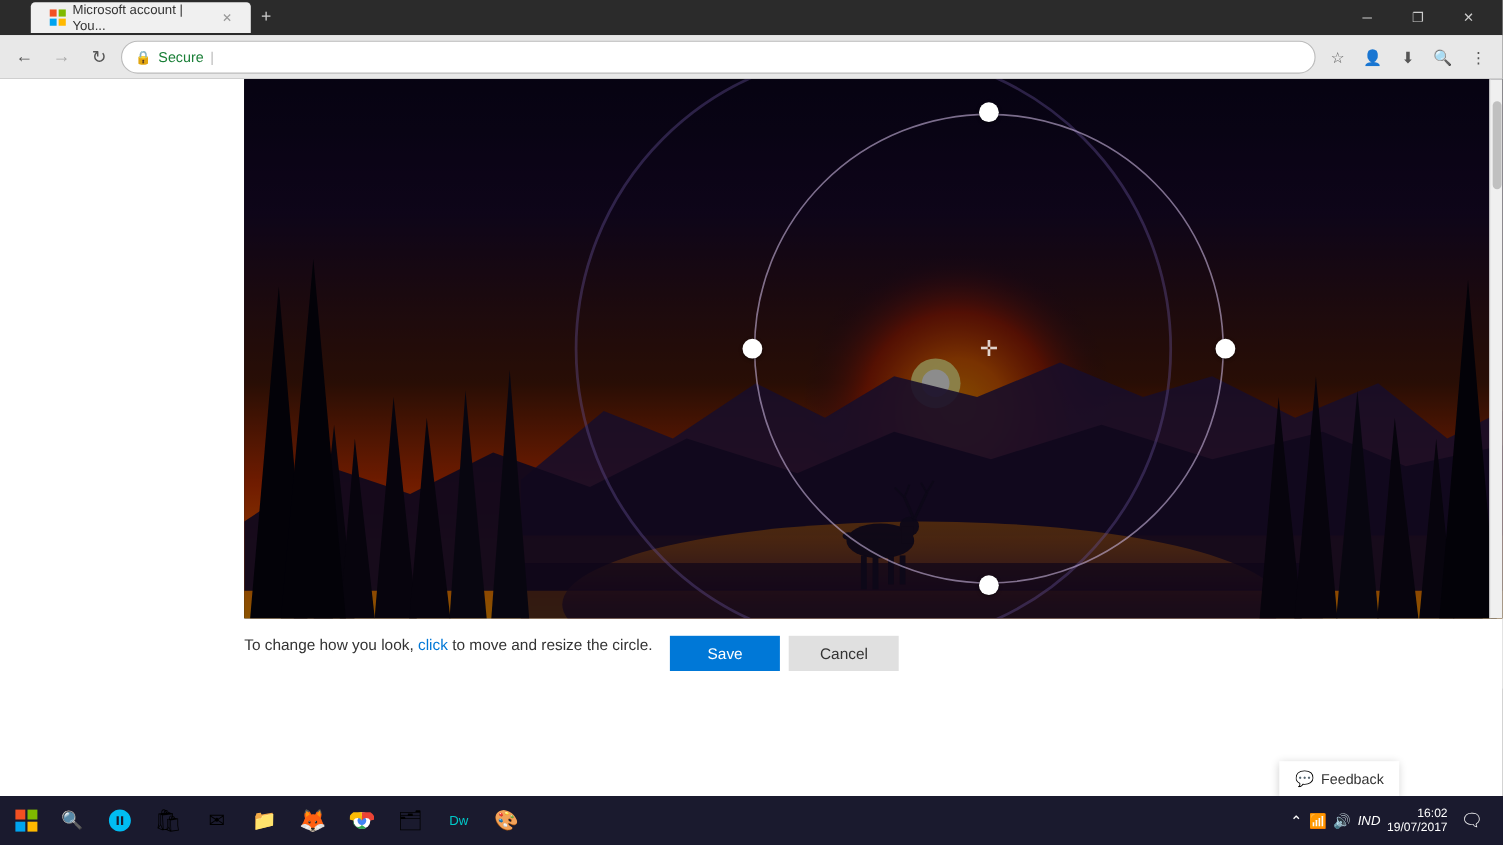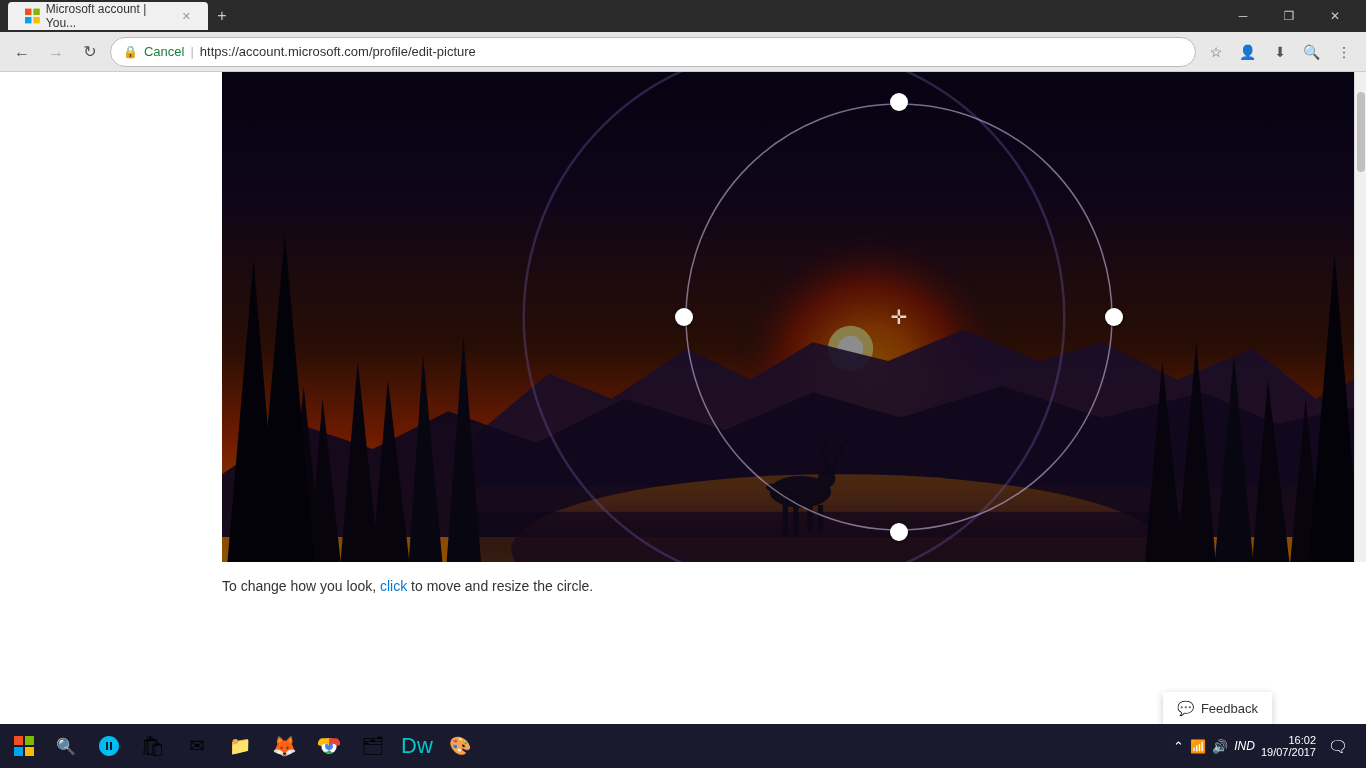--- a/index.html
+++ b/index.html
@@ -23,20 +23,21 @@
       background: #f0f0f0;
       height: 28px;
       padding: 0 17px;
       display: flex;
       align-items: center;
       font-size: 12px;
       color: #333;
       border-radius: 4px 4px 0 0;
       max-width: 200px;
       gap: 6px;
+      margin-left: 20px;
     }
     .tab-favicon {
       width: 16px; height: 16px;
     }
     .browser-controls {
       background: #e8e8e8;
       height: 40px;
       display: flex;
       align-items: center;
       padding: 0 8px;
@@ -291,23 +292,22 @@
     <button class="win-btn close">✕</button>
   </div>
 </div>
 
 <div class="browser-controls">
   <button class="nav-btn">←</button>
   <button class="nav-btn disabled">→</button>
   <button class="nav-btn">↻</button>
   <div class="address-bar">
     <span class="secure-icon">🔒</span>
-    <span style="color:#1a7f37;font-size:13px;">Cancel</span>
+    <span style="color:#1a7f37;font-size:13px;">Secure</span>
     <span class="separator">|</span>
-    <span class="url-text">https://account.microsoft.com/profile/edit-picture</span>
   </div>
   <div class="browser-actions">
     <button class="browser-action-btn">☆</button>
     <button class="browser-action-btn">👤</button>
     <button class="browser-action-btn">⬇</button>
     <button class="browser-action-btn">🔍</button>
     <button class="browser-action-btn">⋮</button>
   </div>
 </div>
 
@@ -429,20 +429,24 @@
         </div>
       </div>
 
       <div class="scrollbar-right" style="position:absolute;right:0;top:0;bottom:0;">
         <div class="scrollbar-thumb"></div>
       </div>
     </div>
 
     <div class="bottom-section" style="padding: 16px 0;">
       <p class="info-text">To change how you look, <span style="color:#0078d7;cursor:pointer;">click</span> to move and resize the circle.</p>
+      <div class="button-row">
+        <button class="btn-save">Save</button>
+        <button class="btn-cancel">Cancel</button>
+      </div>
     </div>
   </div>
 </div>
 
 <div class="feedback-btn">
   <span style="font-size:14px;">💬</span>
   <span>Feedback</span>
 </div>
 
 <div class="taskbar">
@@ -483,21 +487,21 @@
       <circle cx="50" cy="50" r="18" fill="#4285f4"></circle>
       <path d="M50 15 h35 a35 35 0 0 1 17.5 30.3 L85 50 a20 20 0 0 0 -35 0z" fill="#ea4335"></path>
       <path d="M50 15 h-35 a35 35 0 0 0 -17.5 30.3 L15 50 a20 20 0 0 1 35 0z" fill="#fbbc05"></path>
       <path d="M15 50 a35 35 0 0 0 52.5 30.3 L50 68 a20 20 0 0 1 -35 -18z" fill="#34a853"></path>
     </svg>
   </div>
   <div class="taskbar-app">
     <span style="font-size:18px;">🗂</span>
   </div>
   <div class="taskbar-app">
-    <span style="font-size:22px;color:#00c8c8;">Dw</span>
+    <span style="font-size:12px;color:#00c8c8;">Dw</span>
   </div>
   <div class="taskbar-app">
     <span style="font-size:18px;">🎨</span>
   </div>
 
   <div class="taskbar-spacer"></div>
 
   <div class="taskbar-systray">
     <span class="systray-icon">⌃</span>
     <span class="systray-icon">📶</span>

